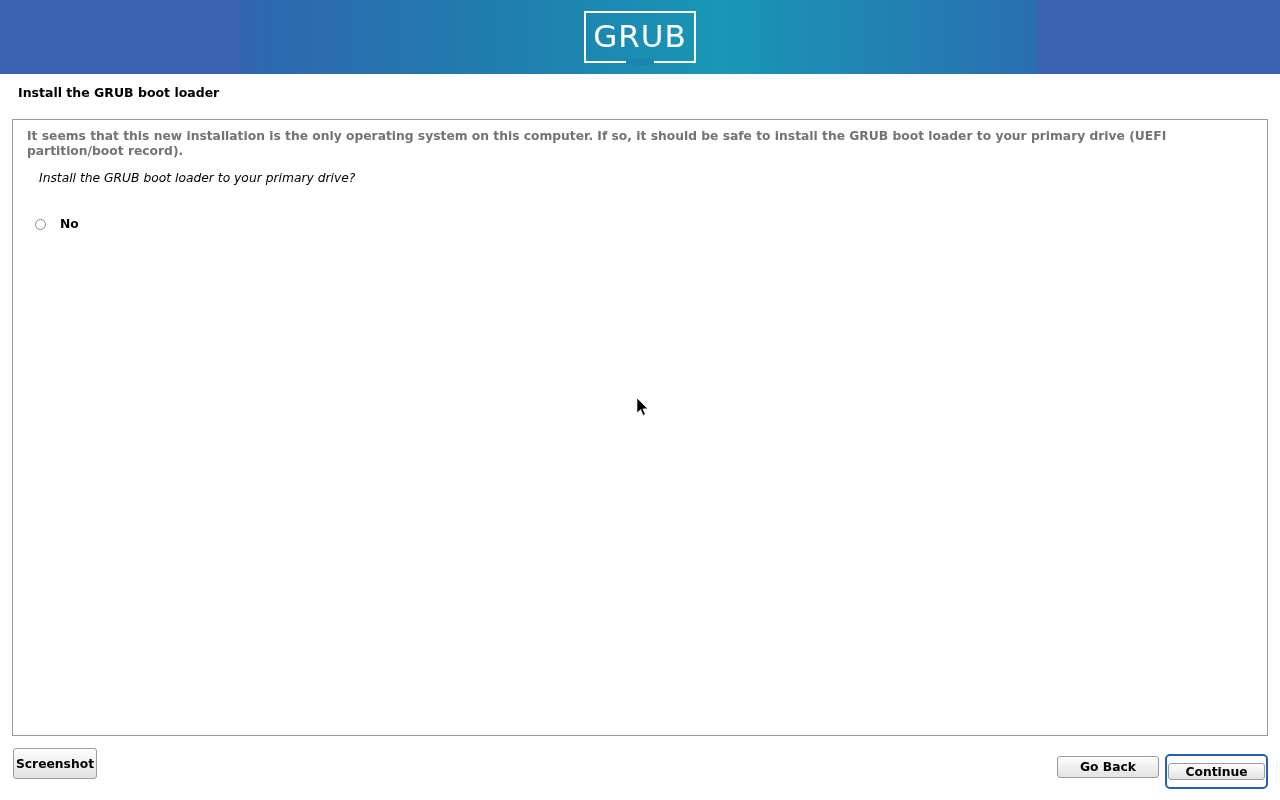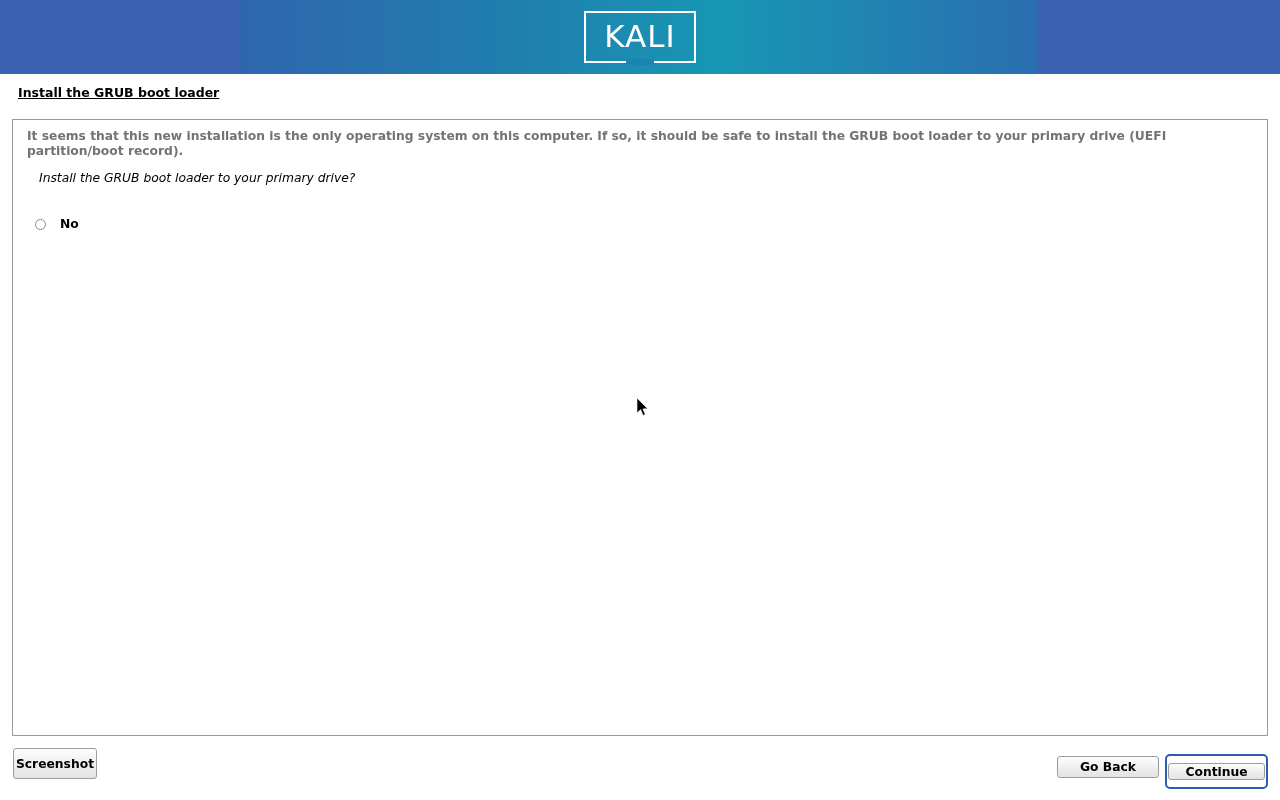--- a/index.html
+++ b/index.html
@@ -67,21 +67,20 @@
   }
 
   
   .step-title {
     position: absolute;
     left: 18px;
     top: 85px;
     font-size: 12.5px;
     font-weight: bold;
     color: #000000;
-    text-decoration: underline;
   }
 
   
   .panel {
     position: absolute;
     left: 12px;
     top: 119px;
     width: 1256px;
     height: 617px;
     border: 1px solid #9a9a9a;
@@ -210,21 +209,21 @@
   }
 </style>
 </head>
 <body>
 
 <div id="app">
 
   <div class="banner">
     <div class="banner-gradient"></div>
     <div class="kali-logo">
-      <span class="kali-text">KALI</span>
+      <span class="kali-text">GRUB</span>
       <div class="kali-logo-notch"></div>
     </div>
   </div>
 
   <div class="step-title">Install the GRUB boot loader</div>
 
   <div class="panel">
     <p class="para para-1">It seems that this new installation is the only operating system on this computer. If so, it should be safe to install the GRUB boot loader to your primary drive (UEFI partition/boot record).</p>
     <p class="question">Install the GRUB boot loader to your primary drive?</p>
 

